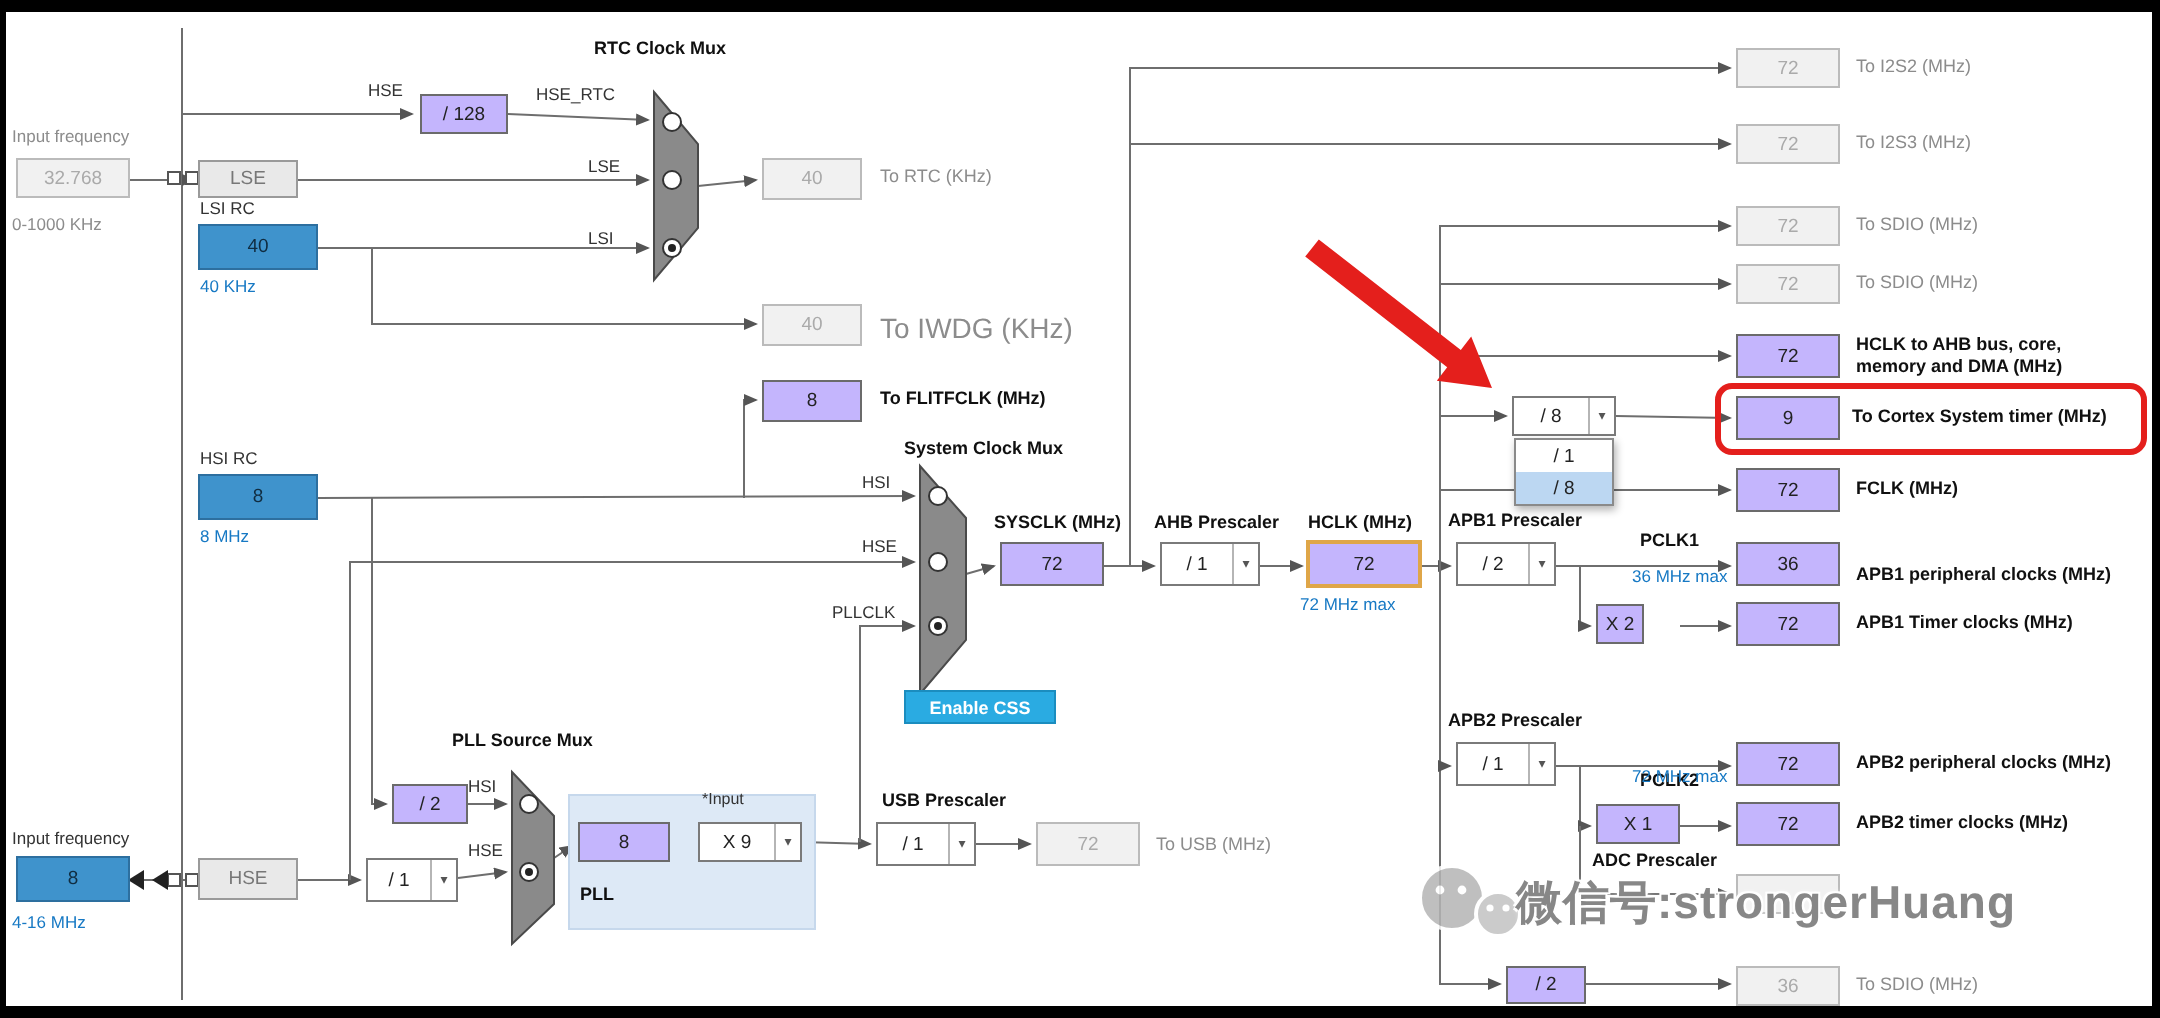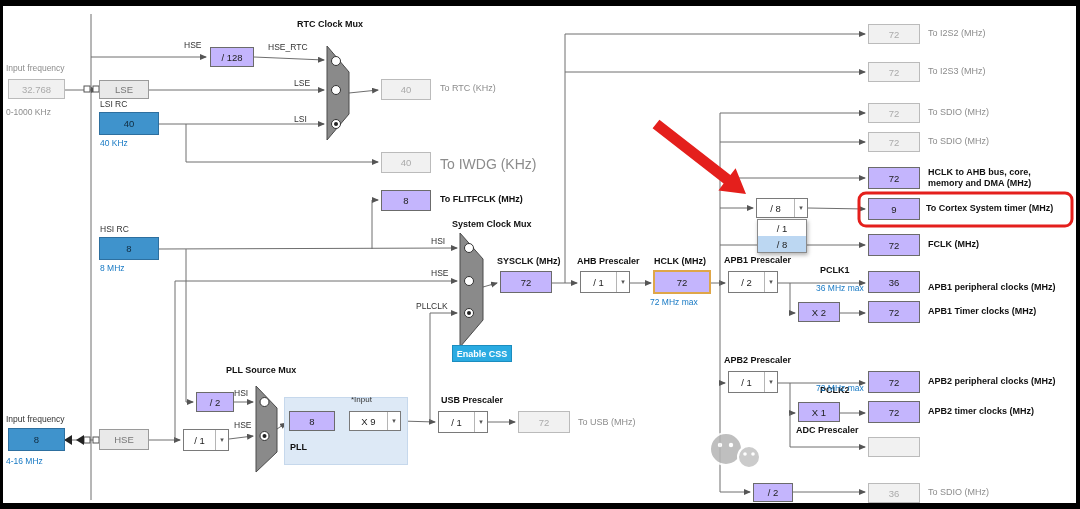--- a/index.html
+++ b/index.html
@@ -168,21 +168,21 @@
   <div class="lbl b" style="left:577px;top:257px;">AHB Prescaler</div>
   <div class="dd" style="left:580px;top:271px;width:50px;height:22px;">
     <span class="dd-v">/ 1</span>
     <span class="dd-c">▾</span>
   </div>
 
   <div class="lbl b" style="left:654px;top:257px;">HCLK (MHz)</div>
   <div class="vbox hclk" style="left:653px;top:270px;width:58px;height:24px;">72</div>
   <div class="lbl blue" style="left:650px;top:298px;">72 MHz max</div>
 
-  <div class="btn-css" style="left:452px;top:345px;width:60px;height:17px;">Enable CSS</div>
+  <div class="btn-css" style="left:452px;top:345px;width:76px;height:17px;">Enable CSS</div>
 
   <div class="lbl b" style="left:226px;top:366px;">PLL Source Mux</div>
   <div class="vbox" style="left:196px;top:392px;width:38px;height:20px;">/ 2</div>
   <div class="lbl" style="left:234px;top:389px;">HSI</div>
   <div class="lbl" style="left:234px;top:421px;">HSE</div>
   <div class="dd" style="left:183px;top:429px;width:46px;height:22px;">
     <span class="dd-v">/ 1</span>
     <span class="dd-c">▾</span>
   </div>
 
@@ -236,21 +236,21 @@
 
   <div class="lbl b" style="left:724px;top:256px;">APB1 Prescaler</div>
   <div class="dd" style="left:728px;top:271px;width:50px;height:22px;">
     <span class="dd-v">/ 2</span>
     <span class="dd-c">▾</span>
   </div>
   <div class="lbl b" style="left:820px;top:266px;">PCLK1</div>
   <div class="lbl blue" style="left:816px;top:284px;">36 MHz max</div>
   <div class="vbox" style="left:868px;top:271px;width:52px;height:22px;">36</div>
   <div class="lbl b" style="left:928px;top:283px;">APB1 peripheral clocks (MHz)</div>
-  <div class="vbox" style="left:798px;top:302px;width:42px;height:20px;">X 2</div>
+  <div class="vbox" style="left:798px;top:302px;width:24px;height:20px;">X 2</div>
   <div class="vbox" style="left:868px;top:301px;width:52px;height:22px;">72</div>
   <div class="lbl b" style="left:928px;top:307px;">APB1 Timer clocks (MHz)</div>
 
   <div class="lbl b" style="left:724px;top:356px;">APB2 Prescaler</div>
   <div class="dd" style="left:728px;top:371px;width:50px;height:22px;">
     <span class="dd-v">/ 1</span>
     <span class="dd-c">▾</span>
   </div>
   <div class="lbl b" style="left:820px;top:366px;margin-top:20px;">PCLK2</div>
   <div class="lbl blue" style="left:816px;top:384px;">72 MHz max</div>
@@ -272,18 +272,19 @@
     <rect x="859" y="193" width="213" height="33" rx="7" fill="none" stroke="#e41f1c" stroke-width="3"></rect>
     <g opacity="0.85">
       <circle cx="726" cy="449" r="16" fill="#b5b5b5" stroke="#fff" stroke-width="2"></circle>
       <circle cx="749" cy="457" r="11" fill="#c2c2c2" stroke="#fff" stroke-width="2"></circle>
       <circle cx="720" cy="445" r="2.2" fill="#fff"></circle>
       <circle cx="731" cy="445" r="2.2" fill="#fff"></circle>
       <circle cx="745" cy="454" r="1.8" fill="#fff"></circle>
       <circle cx="753" cy="454" r="1.8" fill="#fff"></circle>
     </g>
   </svg>
+  <div class="wm" style="left:758px;top:436px;">微信号:strongerHuang</div>
 
   <div class="frame" style="left:0;top:0;width:1080px;height:6px;"></div>
   <div class="frame" style="left:0;top:503px;width:1080px;height:6px;"></div>
   <div class="frame" style="left:0;top:0;width:3px;height:509px;"></div>
   <div class="frame" style="left:1076px;top:0;width:4px;height:509px;"></div>
 </div>
 
 </body></html>

